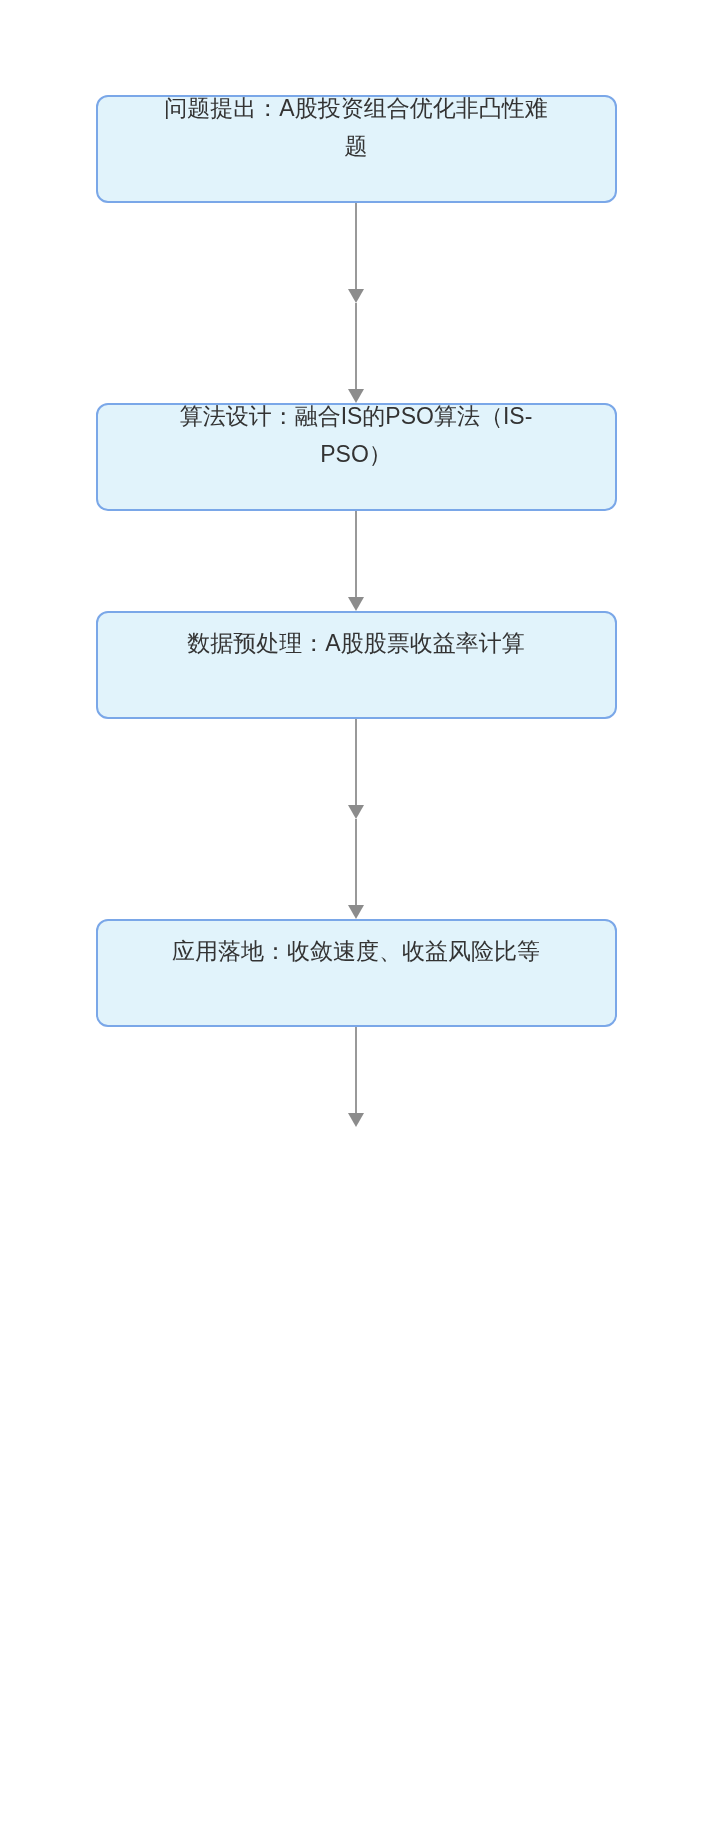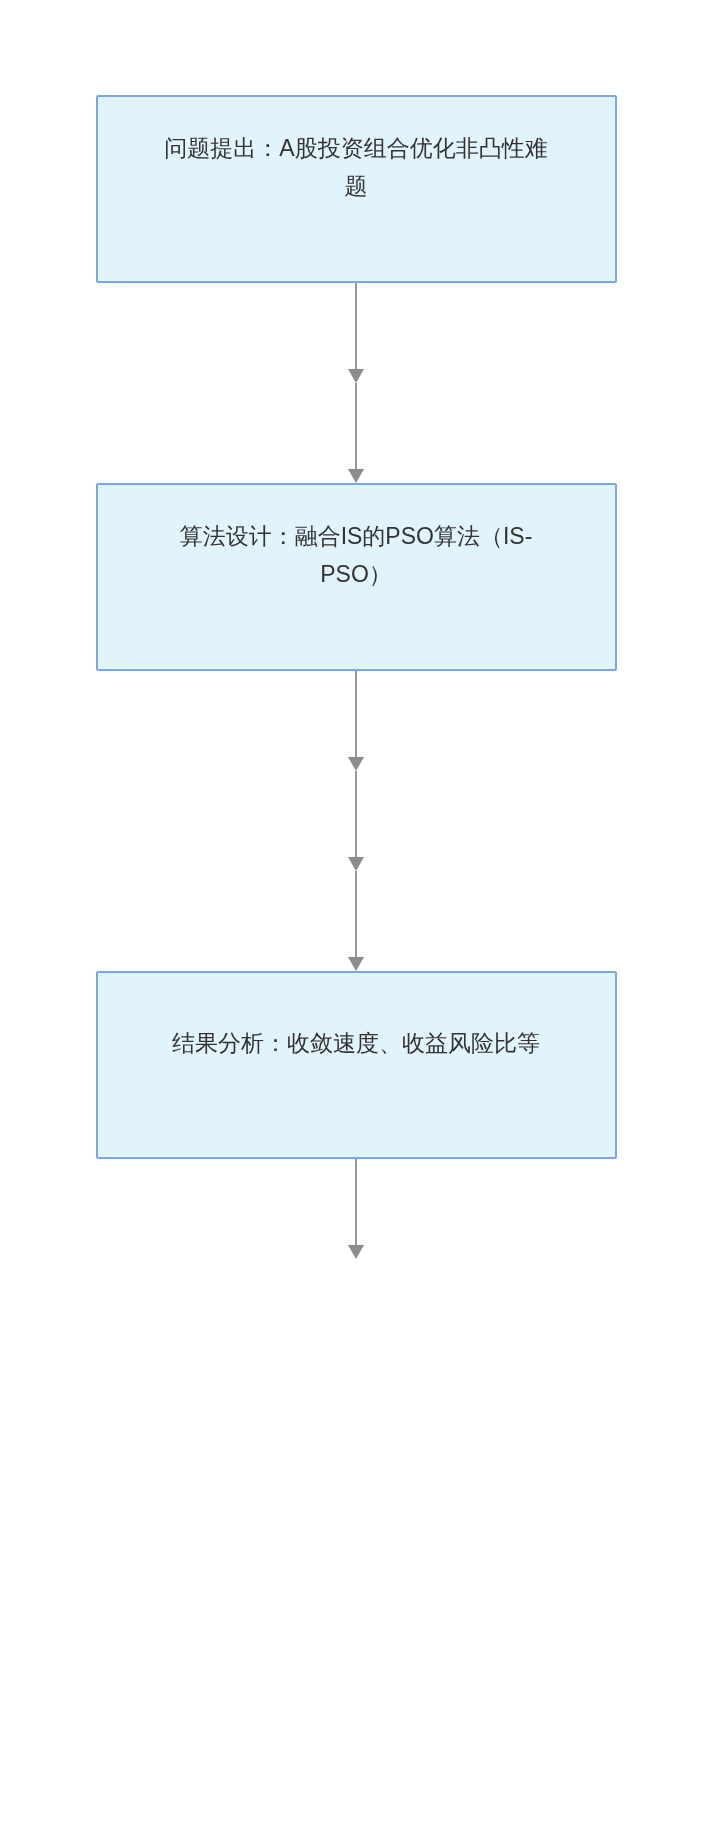--- a/index.html
+++ b/index.html
@@ -25,24 +25,24 @@
   .flow-column {
     width: 521px;
     margin: 0 auto;
     padding-top: 95px;
     display: flex;
     flex-direction: column;
     align-items: center;
   }
   .flow-node {
     width: 521px;
-    height: 188px;
+    height: 108px;
     background: var(--node-fill);
     border: 2px solid var(--node-border);
-    border-radius: 2px;
+    border-radius: 12px;
     display: flex;
     align-items: center;
     justify-content: center;
     padding: 0 61px 44px 61px;
     text-align: center;
     font-size: 23px;
     line-height: 38px;
     color: var(--text);
   }
   .flow-arrow {
@@ -92,34 +92,37 @@
 
     <div class="flow-node">
       <span>算法设计：融合IS的PSO算法（IS-PSO）</span>
     </div>
 
     <div class="flow-arrow">
       <div class="shaft"></div>
       <div class="head"></div>
     </div>
 
+    <div class="flow-node">
+      <span>数据预处理：A股股票收益率计算</span>
+    </div>
 
     <div class="flow-arrow">
       <div class="shaft"></div>
       <div class="head"></div>
     </div>
 
 
     <div class="flow-arrow">
       <div class="shaft"></div>
       <div class="head"></div>
     </div>
 
     <div class="flow-node">
-      <span>结果分析：收敛速度、收益风险比等</span>
+      <span>应用落地：收敛速度、收益风险比等</span>
     </div>
 
     <div class="flow-arrow">
       <div class="shaft"></div>
       <div class="head"></div>
     </div>
 
 
   </div>
 </div>

